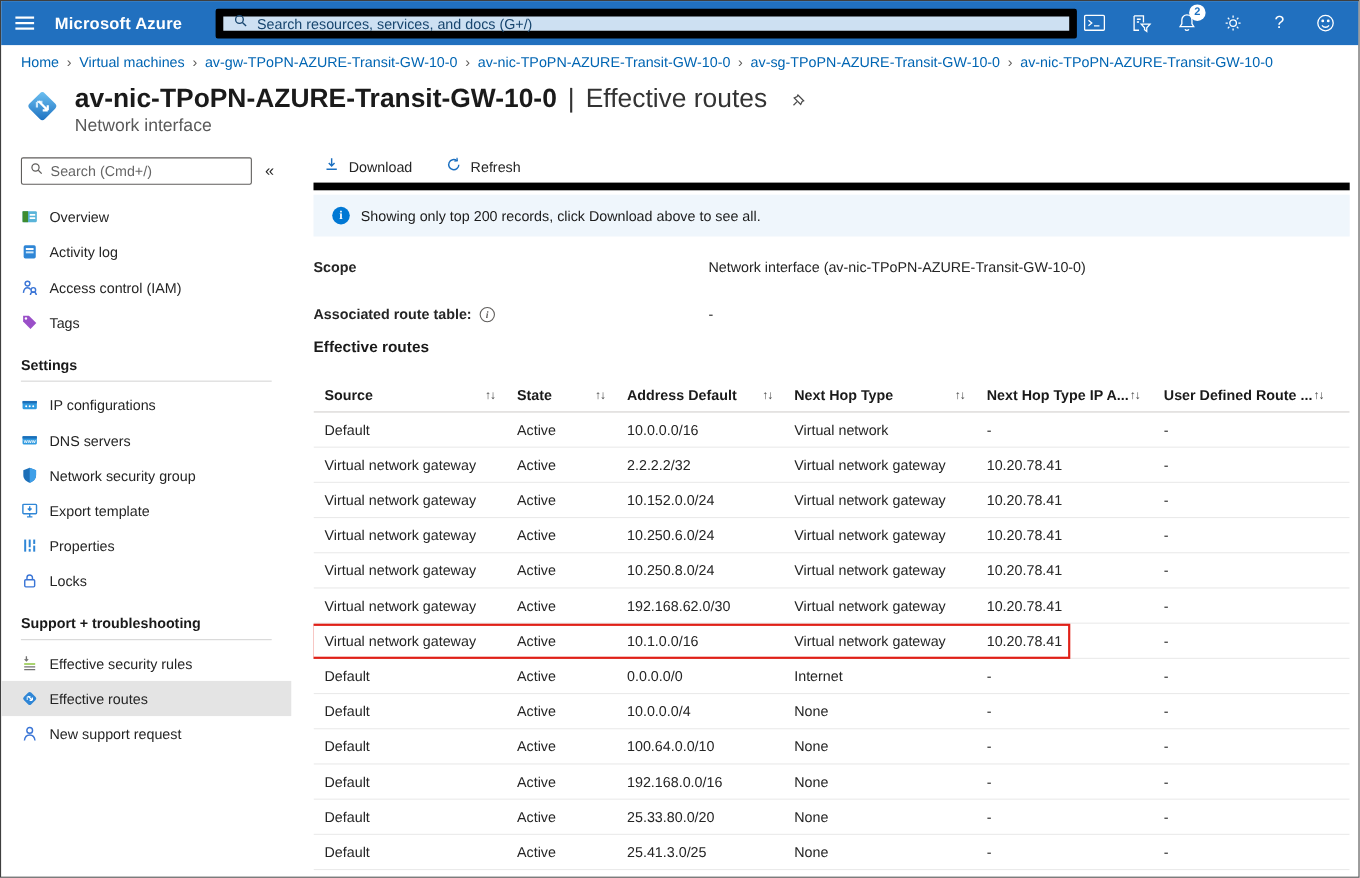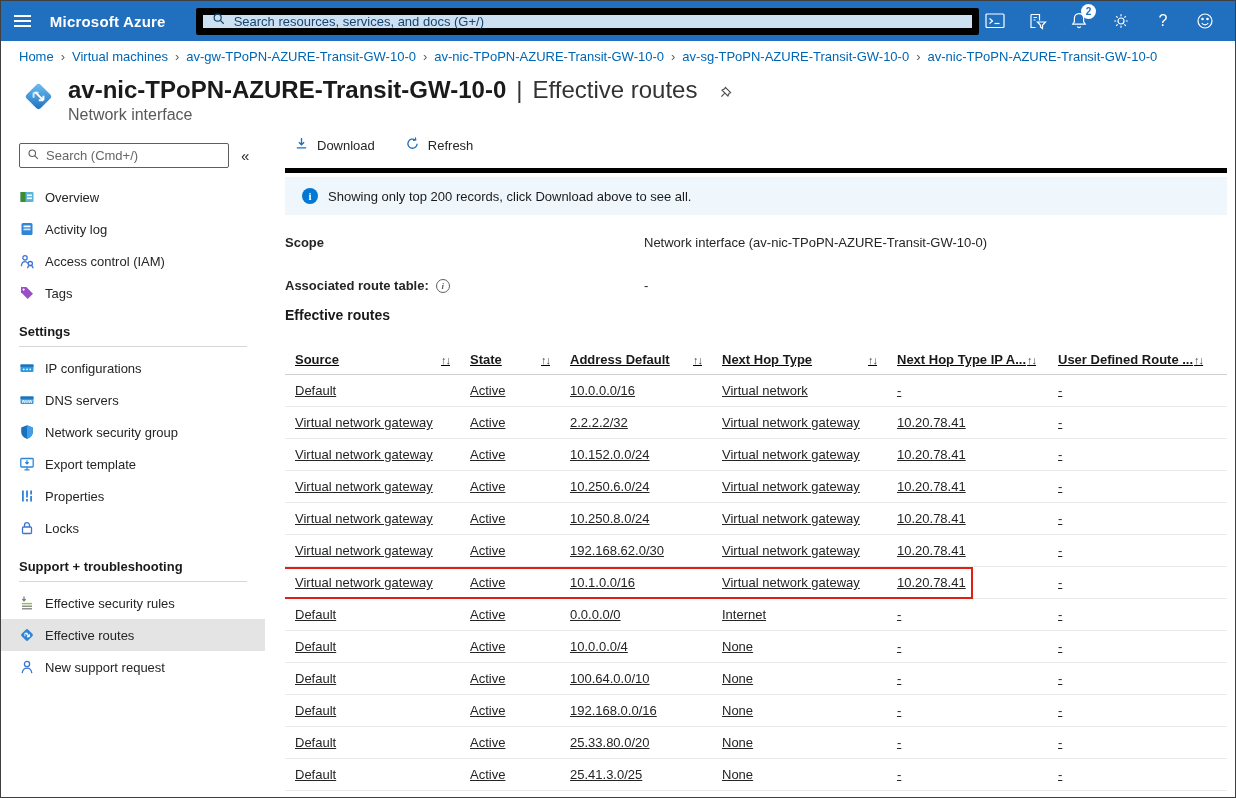--- a/index.html
+++ b/index.html
@@ -53,40 +53,40 @@
   .collapse{margin-left:12px;font-size:15px;color:#252525;cursor:pointer;}
   .menu{margin-top:13px;}
   .menu-item{height:32px;display:flex;align-items:center;gap:10px;padding-left:18px;
     font-size:13px;color:var(--text);cursor:pointer;}
   .menu-item.selected{background:var(--selected-bg);}
   .menu-item .mi-icon{width:16px;height:16px;display:flex;align-items:center;justify-content:center;flex:0 0 16px;}
   .menu-header{font-size:13px;font-weight:bold;color:#1a1a1a;padding:15px 18px 7px 18px;}
   .menu-divider{border-bottom:1px solid #d6d6d6;margin:0 18px 5px 18px;}
   
   .content{flex:1;min-width:0;padding:0 8px 0 20px;display:flex;flex-direction:column;}
-  .toolbar{flex:0 0 37px;display:flex;align-items:flex-start;gap:30px;border-bottom:5px solid #000000;padding-left:9px;}
+  .toolbar{flex:0 0 37px;display:flex;align-items:center;gap:30px;border-bottom:7px solid #000000;padding-left:9px;}
   .tool-btn{display:flex;align-items:center;gap:8px;font-size:13px;color:var(--text);cursor:pointer;}
   .banner{margin-top:4px;flex:0 0 38px;background:var(--banner-bg);display:flex;align-items:center;
     gap:10px;padding-left:17px;font-size:13px;color:#1b1b1b;}
   .info-dot{width:16px;height:16px;border-radius:50%;background:var(--info-blue);color:#fff;
     font-size:11px;font-weight:bold;display:flex;align-items:center;justify-content:center;
     font-family:"Liberation Serif",serif;flex:0 0 16px;}
   .details{margin-top:20px;font-size:13px;color:var(--text);}
   .detail-row{display:flex;align-items:center;}
   .detail-row.first{margin-bottom:28px;}
   .detail-row.second{margin-bottom:14px;}
   .detail-label{width:359px;font-weight:bold;display:flex;align-items:center;gap:7px;}
   .detail-label.plain{font-weight:bold;}
   .info-o{width:14px;height:14px;border-radius:50%;border:1px solid var(--muted);color:var(--muted);
     font-size:9px;display:flex;align-items:center;justify-content:center;
     font-family:"Liberation Serif",serif;font-style:italic;}
   .section-title{font-size:14px;font-weight:bold;color:#1a1a1a;margin:4px 0 0 0;height:18px;}
   
   .table-wrap{position:relative;margin-top:20px;flex:1;overflow:hidden;}
-  .thead,.trow{display:grid;grid-template-columns:185px 100px 152px 175px 161px 1fr;align-items:center;text-decoration:underline;}
+  .thead,.trow{display:grid;grid-template-columns:185px 100px 152px 175px 161px 1fr;align-items:center;}
   .thead{height:30px;border-bottom:1px solid #d2d0ce;}
   .hcell{display:flex;align-items:center;font-size:13px;font-weight:bold;color:#1a1a1a;cursor:pointer;overflow:hidden;white-space:nowrap;}
   .hcell:first-child,.tcell:first-child{padding-left:10px;}
   .sort{color:#494949;font-size:11px;letter-spacing:-1px;font-weight:normal;}
   .sort.gap{margin-left:auto;margin-right:20px;}
   .sort.tight{margin-left:1px;}
   .trow{height:32px;border-bottom:1px solid #eaeaea;font-size:13px;color:var(--text);}
   .tcell{white-space:nowrap;overflow:hidden;}
   .highlight-box{position:absolute;left:-2px;width:690px;height:32px;border:2px solid var(--highlight-red);pointer-events:none;}
 </style>

